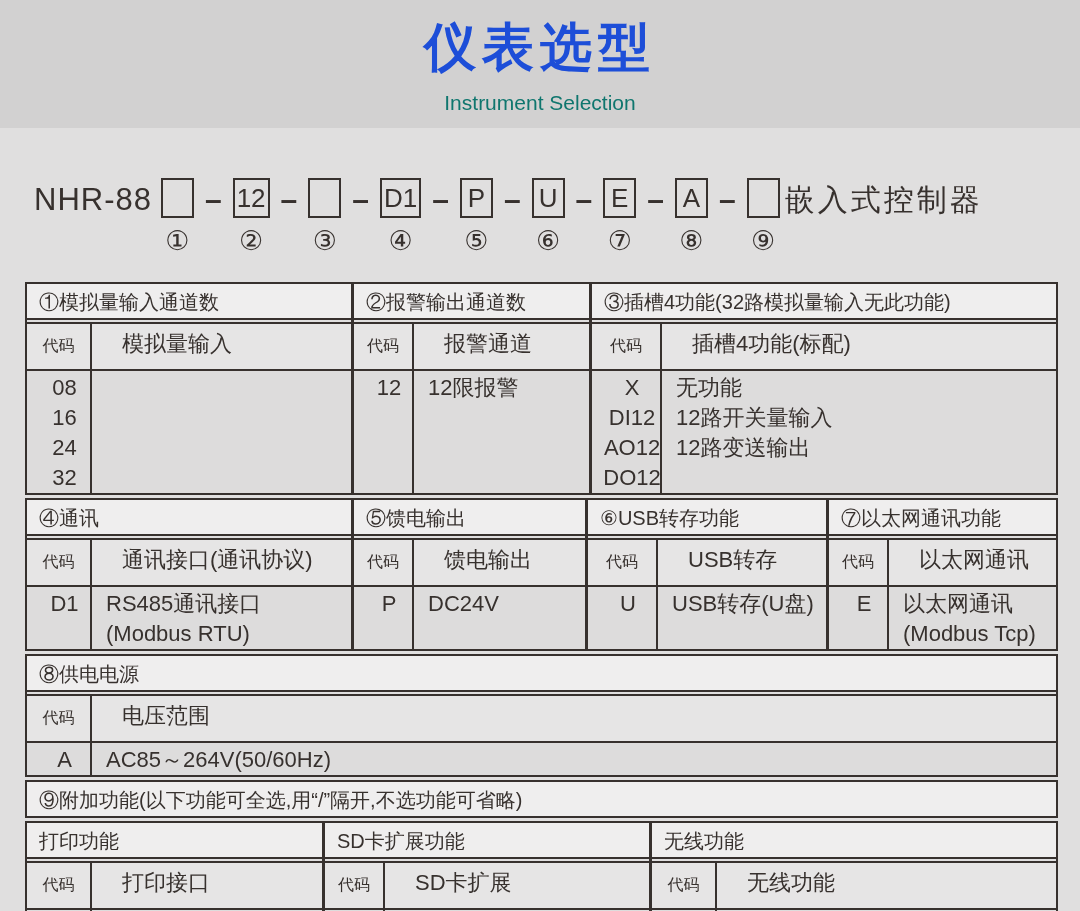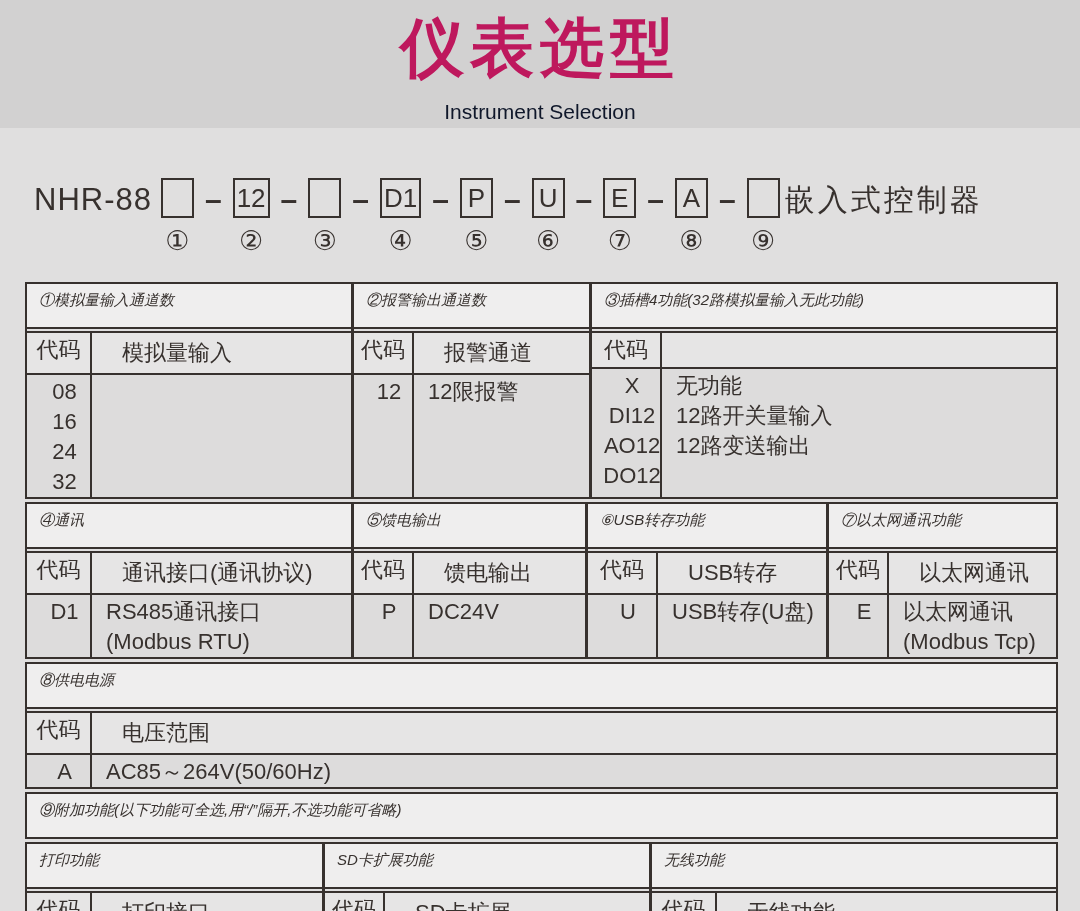--- a/index.html
+++ b/index.html
@@ -9,22 +9,22 @@
     font-family:"Liberation Sans", sans-serif;
     color:#37312e;
     position:relative;
     overflow:hidden;
   }
   
   .title-band {
     height:128px; background:#d2d1d1;
     display:flex; flex-direction:column; align-items:center; justify-content:center;
   }
-  .main-title { font-size:64px; font-weight:bold; letter-spacing:6px; color:#be185d; }
-  .subtitle   { font-size:21px; margin-top:8px; color:#0f172a; }
+  .main-title { font-size:52px; font-weight:bold; letter-spacing:6px; color:#1d4ed8; }
+  .subtitle   { font-size:21px; margin-top:8px; color:#0f766e; }
 
   
   .model-area { margin:50px 0 0 34px; display:flex; align-items:flex-start; }
   .m-prefix { font-size:31px; height:44px; display:flex; align-items:center; margin-right:9px; letter-spacing:1px; }
   .slot { display:flex; flex-direction:column; align-items:center; }
   .m-box {
     min-width:33px; height:40px; padding:0 2px; box-sizing:border-box;
     border:2.5px solid #37312e;
     display:flex; align-items:center; justify-content:center;
     font-size:26px;
@@ -32,26 +32,26 @@
   .m-circle { margin-top:10px; font-size:27px; line-height:1; }
   .m-dash { height:44px; display:flex; align-items:center; margin:0 11px; font-size:30px; font-weight:bold; }
   .m-suffix { font-size:30px; height:44px; display:flex; align-items:center; margin-left:5px; letter-spacing:3px; }
 
   
   .sel-table { width:1033px; margin:27px 0 0 25px; }
   .band { display:flex; border:2.5px solid #37312e; margin-bottom:3px; background:#dddcdc; box-sizing:border-box; }
   .sec { display:flex; flex-direction:column; box-sizing:border-box; }
   .sec + .sec { border-left:3px solid #37312e; }
   .sec-title {
-    background:#efeeee; font-size:15px; line-height:1;
-    padding:8px 0 20px 12px; border-bottom:2px solid #37312e; white-space:nowrap;font-style:italic;
+    background:#efeeee; font-size:20px; line-height:1;
+    padding:8px 0 6px 12px; border-bottom:2px solid #37312e; white-space:nowrap;
   }
   .gapline { height:2px; background:#e0dfdf; }
   .cols { display:flex; background:#e6e5e5; border-top:2px solid #37312e; border-bottom:2px solid #37312e; }
-  .ch-code { text-align:center; font-size:22px; padding:2px 0; border-right:2px solid #37312e; box-sizing:border-box; flex:none; }
+  .ch-code { text-align:center; font-size:16px; padding:12px 0; border-right:2px solid #37312e; box-sizing:border-box; flex:none; }
   .ch-desc { flex:1; font-size:22px; padding:5px 0 5px 30px; white-space:nowrap; }
   .data { display:flex; flex:1; background:#dddcdc; }
   .code-col { border-right:2px solid #37312e; box-sizing:border-box; flex:none; padding-top:2px; }
   .desc-col { flex:1; padding:2px 0 0 14px; }
   .ln { height:30px; display:flex; align-items:center; font-size:22px; white-space:nowrap; }
   .code-col .ln { justify-content:center;padding-left:12px; }
   .w60 { width:60px; } .w65 { width:65px; } .w70 { width:70px; }
   
   .band.single { display:block; }
   .band.single .sec-title { border-bottom:none; }
@@ -160,20 +160,21 @@
             <div class="ln">12限报警</div>
           </div>
         </div>
       </div>
 
       <div class="sec" style="flex:1;">
         <div class="sec-title">③插槽4功能(32路模拟量输入无此功能)</div>
         <div class="gapline"></div>
         <div class="cols">
           <div class="ch-code w70">代码</div>
+          <div class="ch-desc">插槽4功能(标配)</div>
         </div>
         <div class="data">
           <div class="code-col w70">
             <div class="ln">X</div>
             <div class="ln">DI12</div>
             <div class="ln">AO12</div>
             <div class="ln">DO12</div>
           </div>
           <div class="desc-col">
             <div class="ln">无功能</div>

